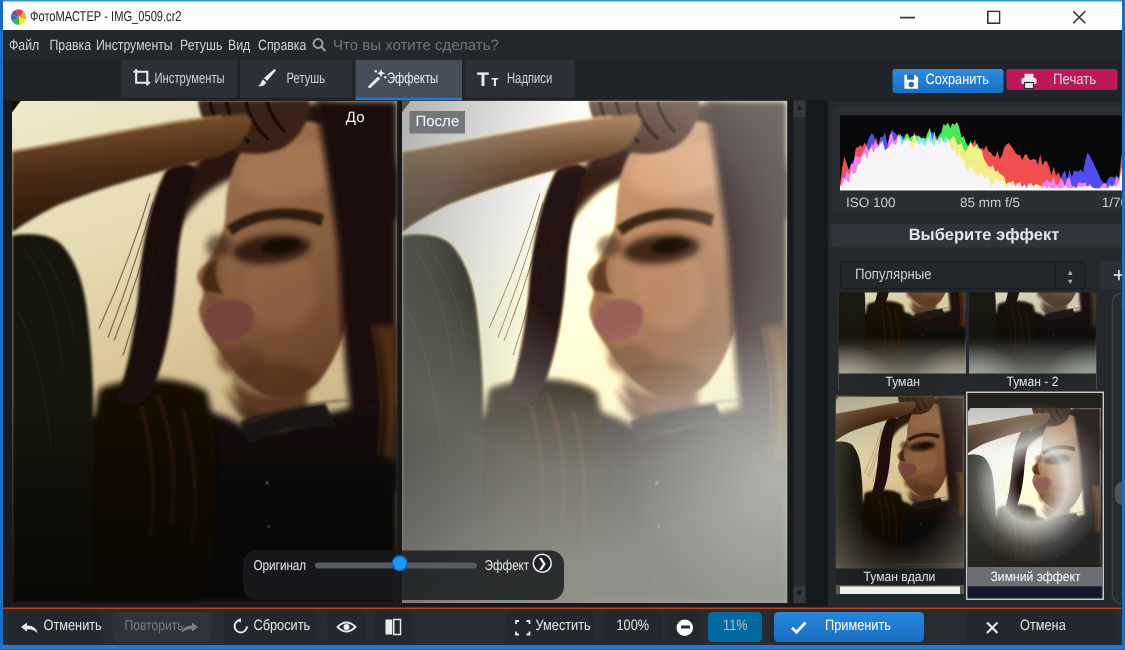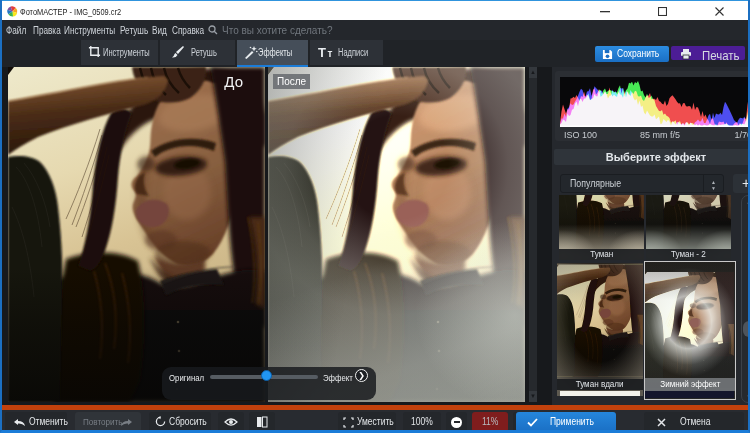--- a/index.html
+++ b/index.html
@@ -18,33 +18,33 @@
 
 #tabbar { position:absolute; left:0; top:40px; width:750px; height:27px; background:#202327; }
 .tab { position:absolute; top:0; height:25px; background:#2d3137; color:#ced3d9; font-size:10px; }
 .tab .lbl { position:absolute; top:7px; transform:scaleX(0.75); transform-origin:left; white-space:nowrap; }
 .tab.active { background:#454e59; color:#e8ecef; }
 .tab.active::after { content:""; position:absolute; left:0; bottom:-2px; width:100%; height:2px; background:#1b7cd8; }
 .ticon { position:absolute; top:5px; }
 
 #savebtn { position:absolute; left:595px; top:46px; width:74px; height:16px; background:linear-gradient(#2c8ce0,#1a6fc4); border-radius:2px; color:#fff; font-size:10px; }
 #savebtn span { position:absolute; left:22px; top:2px; transform:scaleX(0.85); transform-origin:left; }
-#printbtn { position:absolute; left:671px; top:46px; width:74px; height:14px; background:#4c1d95; border-radius:2px; color:#d5dae0; font-size:13px; }
+#printbtn { position:absolute; left:671px; top:46px; width:74px; height:14px; background:#be185d; border-radius:2px; color:#d5dae0; font-size:10px; }
 #printbtn span { position:absolute; left:31px; top:2px; transform:scaleX(0.88); transform-origin:left; }
 
 
 #main { position:absolute; left:0; top:67px; width:750px; height:338px; background:#17191c; }
 .photo { position:absolute; top:0; height:335px; overflow:hidden; background:#000; }
 #photoL { left:8px; width:257px; }
 #photoR { left:268px; width:257px; }
 .photo > svg { position:absolute; left:0; top:0; width:257px; height:335px; }
 #photoR > svg { filter:brightness(1.38) saturate(0.85); }
 .foglayer { position:absolute; left:0; top:0; width:100%; height:100%; }
 
-.lblDo { position:absolute; right:22px; top:6px; color:#f2f3f4; font-size:15px; }
+.lblDo { position:absolute; right:22px; top:6px; color:#f2f3f4; font-size:10px; }
 .lblPosle { position:absolute; left:5px; top:7px; background:rgba(108,112,116,0.92); color:#fff; font-size:10px; padding:1.5px 4px 2.5px; }
 
 
 #cscroll { position:absolute; left:529px; top:0; width:8px; height:335px; background:#26292d; }
 #cscroll .arr { position:absolute; left:0; width:8px; height:11px; background:#34383d; color:#17191c; font-size:6px; text-align:center; line-height:11px; }
 
 
 #sidebar { position:absolute; left:552px; top:0; width:212px; height:338px; background:#25282d; }
 #histpanel { position:absolute; left:3px; top:4px; width:203px; height:70px; background:#2b2e33; border-radius:3px; }
 #histo { position:absolute; left:5px; top:6px; width:198px; height:50px; background:#08080a; }
@@ -70,21 +70,21 @@
 
 
 #sliderbar { position:absolute; left:162px; top:300px; width:214px; height:33px; background:rgba(24,26,30,0.84); border-radius:9px; color:#e8eaec; font-size:10px; }
 #sliderbar .o { position:absolute; left:7px; top:4.5px; font-size:9.5px; transform:scaleX(0.82); transform-origin:left; }
 #sliderbar .e { position:absolute; left:161px; top:4.5px; font-size:9.5px; transform:scaleX(0.82); transform-origin:left; }
 #strack { position:absolute; left:48px; top:8px; width:108px; height:3.5px; background:#565c62; border-radius:2px; }
 #sknob { position:absolute; left:99px; top:3px; width:11px; height:11px; border-radius:50%; background:#2196f3; border:1px solid #0d5fa8; }
 #sarrow { position:absolute; left:193px; top:2px; width:13px; height:13px; border-radius:50%; background:#1d2024; border:1.2px solid #f2f2f2; color:#fff; font-size:8px; text-align:center; line-height:12px; }
 
 
-#bottombar { position:absolute; left:0; top:405px; width:750px; height:25px; background:#282b30; border-top:5px solid #c2410c; color:#e3e6e9; font-size:10px; }
+#bottombar { position:absolute; left:0; top:405px; width:750px; height:25px; background:#282b30; border-top:1px solid #c2410c; color:#e3e6e9; font-size:10px; }
 .bbtn { position:absolute; top:2px; height:20px; background:#24272b; border-radius:3px; }
 .bbtn span { position:absolute; top:4px; transform:scaleX(0.85); transform-origin:left; white-space:nowrap; }
 #borders { position:absolute; left:0; top:0; width:750px; height:433px; pointer-events:none; border-left:2px solid #1b6fc2; border-right:2px solid #1b6fc2; border-bottom:3px solid #1b7cd8; }
 </style>
 </head>
 <body>
 
 <svg width="0" height="0" style="position:absolute">
 <defs>
 <linearGradient id="sky" x1="0" y1="0" x2="0.25" y2="1">
@@ -435,21 +435,21 @@
         <path d="M3,10 L1,10 L1,8"></path>
       </svg>
   </div>
   <div class="bbtn" style="left:403px; width:38px">
       <span style="left:8px">100%</span>
     </div>
   <div class="bbtn" style="left:446px; width:21px">
     <div style="position:absolute;left:5px;top:4.5px;width:11px;height:11px;border-radius:50%;background:#fff"></div>
     <div style="position:absolute;left:7.5px;top:9px;width:6px;height:2px;background:#24272b"></div>
   </div>
-  <div class="bbtn" style="left:472px; width:36px; background:#7f1d1d">
+  <div class="bbtn" style="left:472px; width:36px; background:#0369a1">
       <span style="left:10px;color:#b8bdc2">11%</span>
     </div>
   <div class="bbtn" style="left:513px; width:21px">
     <div style="position:absolute;left:5px;top:4.5px;width:11px;height:11px;border-radius:50%;background:#fff"></div>
     <div style="position:absolute;left:7.5px;top:9px;width:6px;height:2px;background:#24272b"></div>
     <div style="position:absolute;left:9.5px;top:6.5px;width:2px;height:7px;background:#24272b"></div>
   </div>
   <div class="bbtn" style="left:516px; width:100px; background:linear-gradient(#2586dc,#1a6fc4)">
       <span style="left:34px;color:#fff">Применить</span>
     <svg style="position:absolute;left:11px;top:6px" width="11" height="9" viewBox="0 0 11 9">

